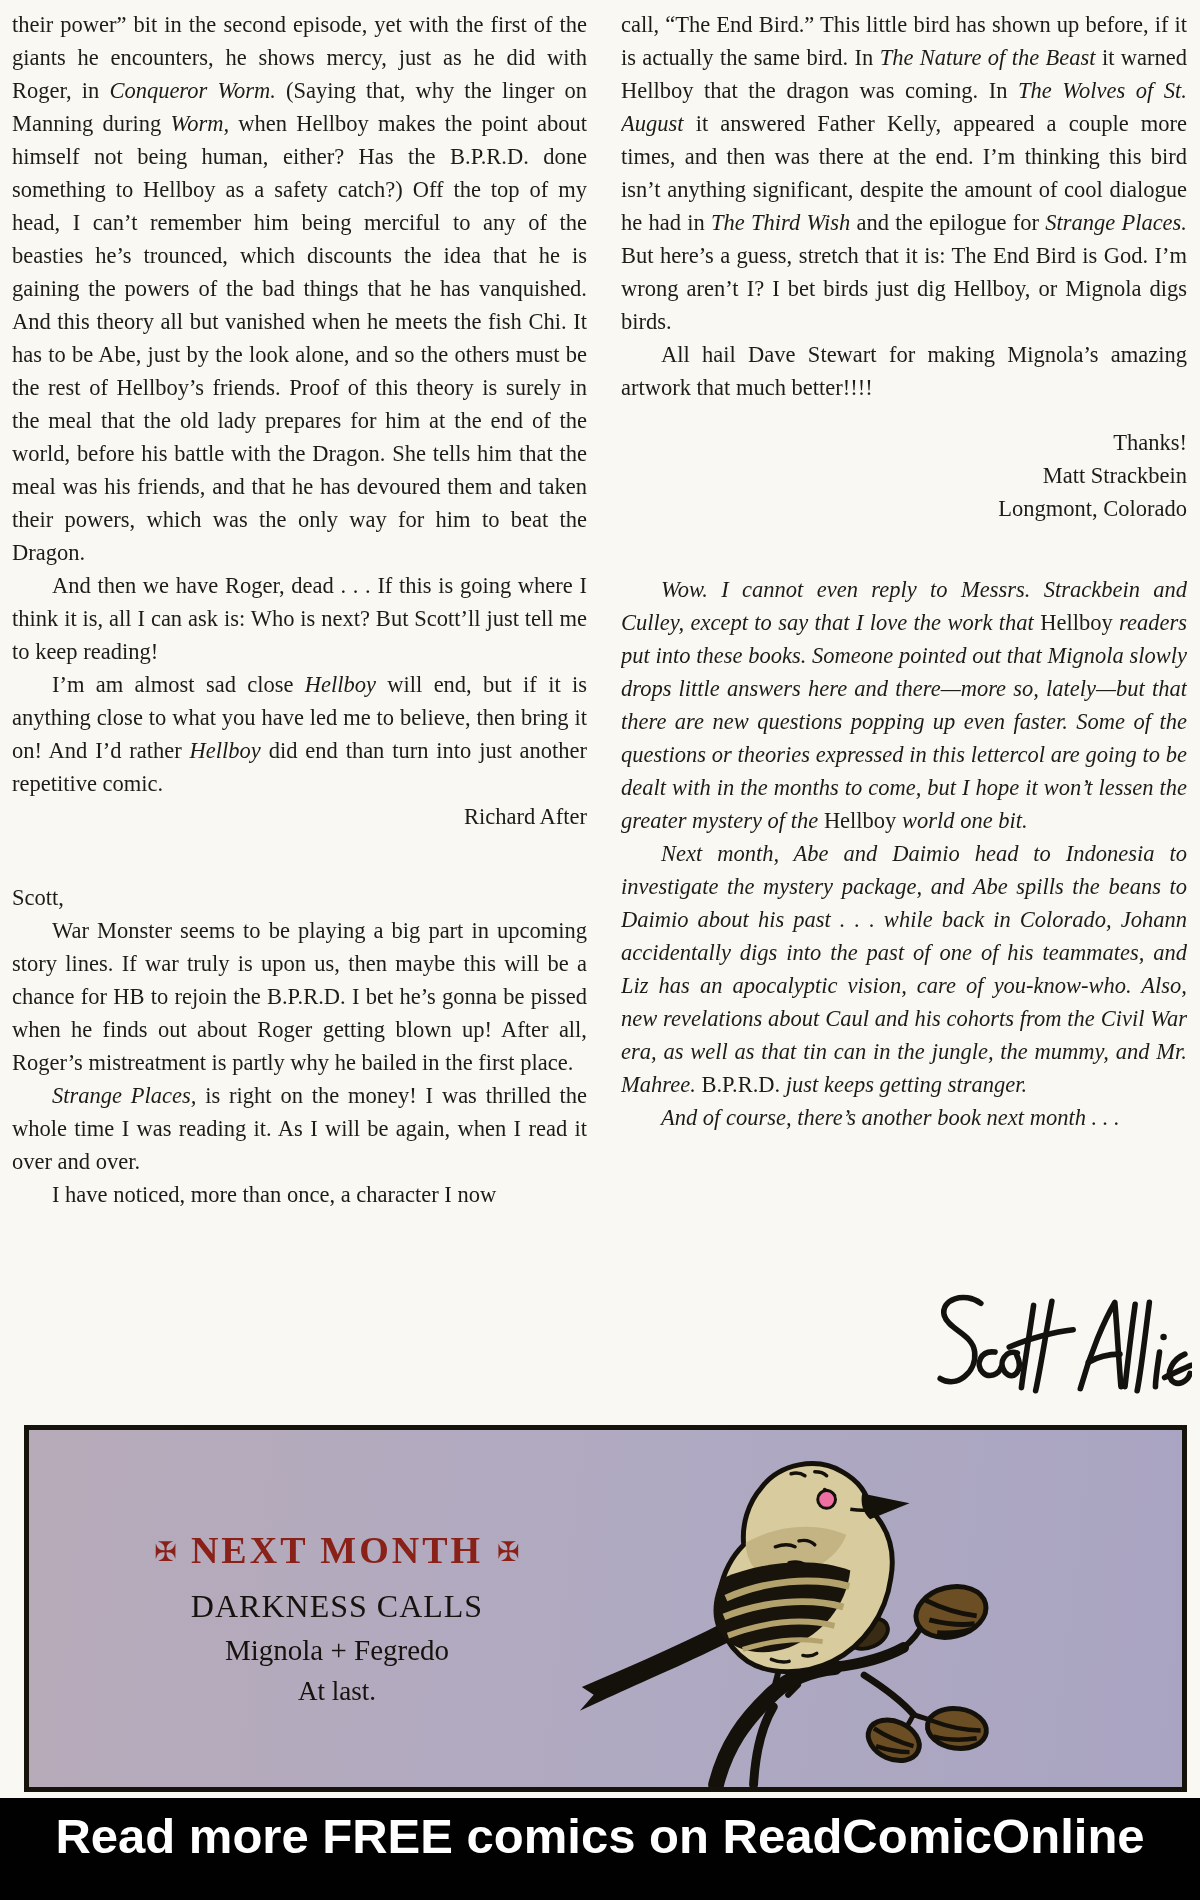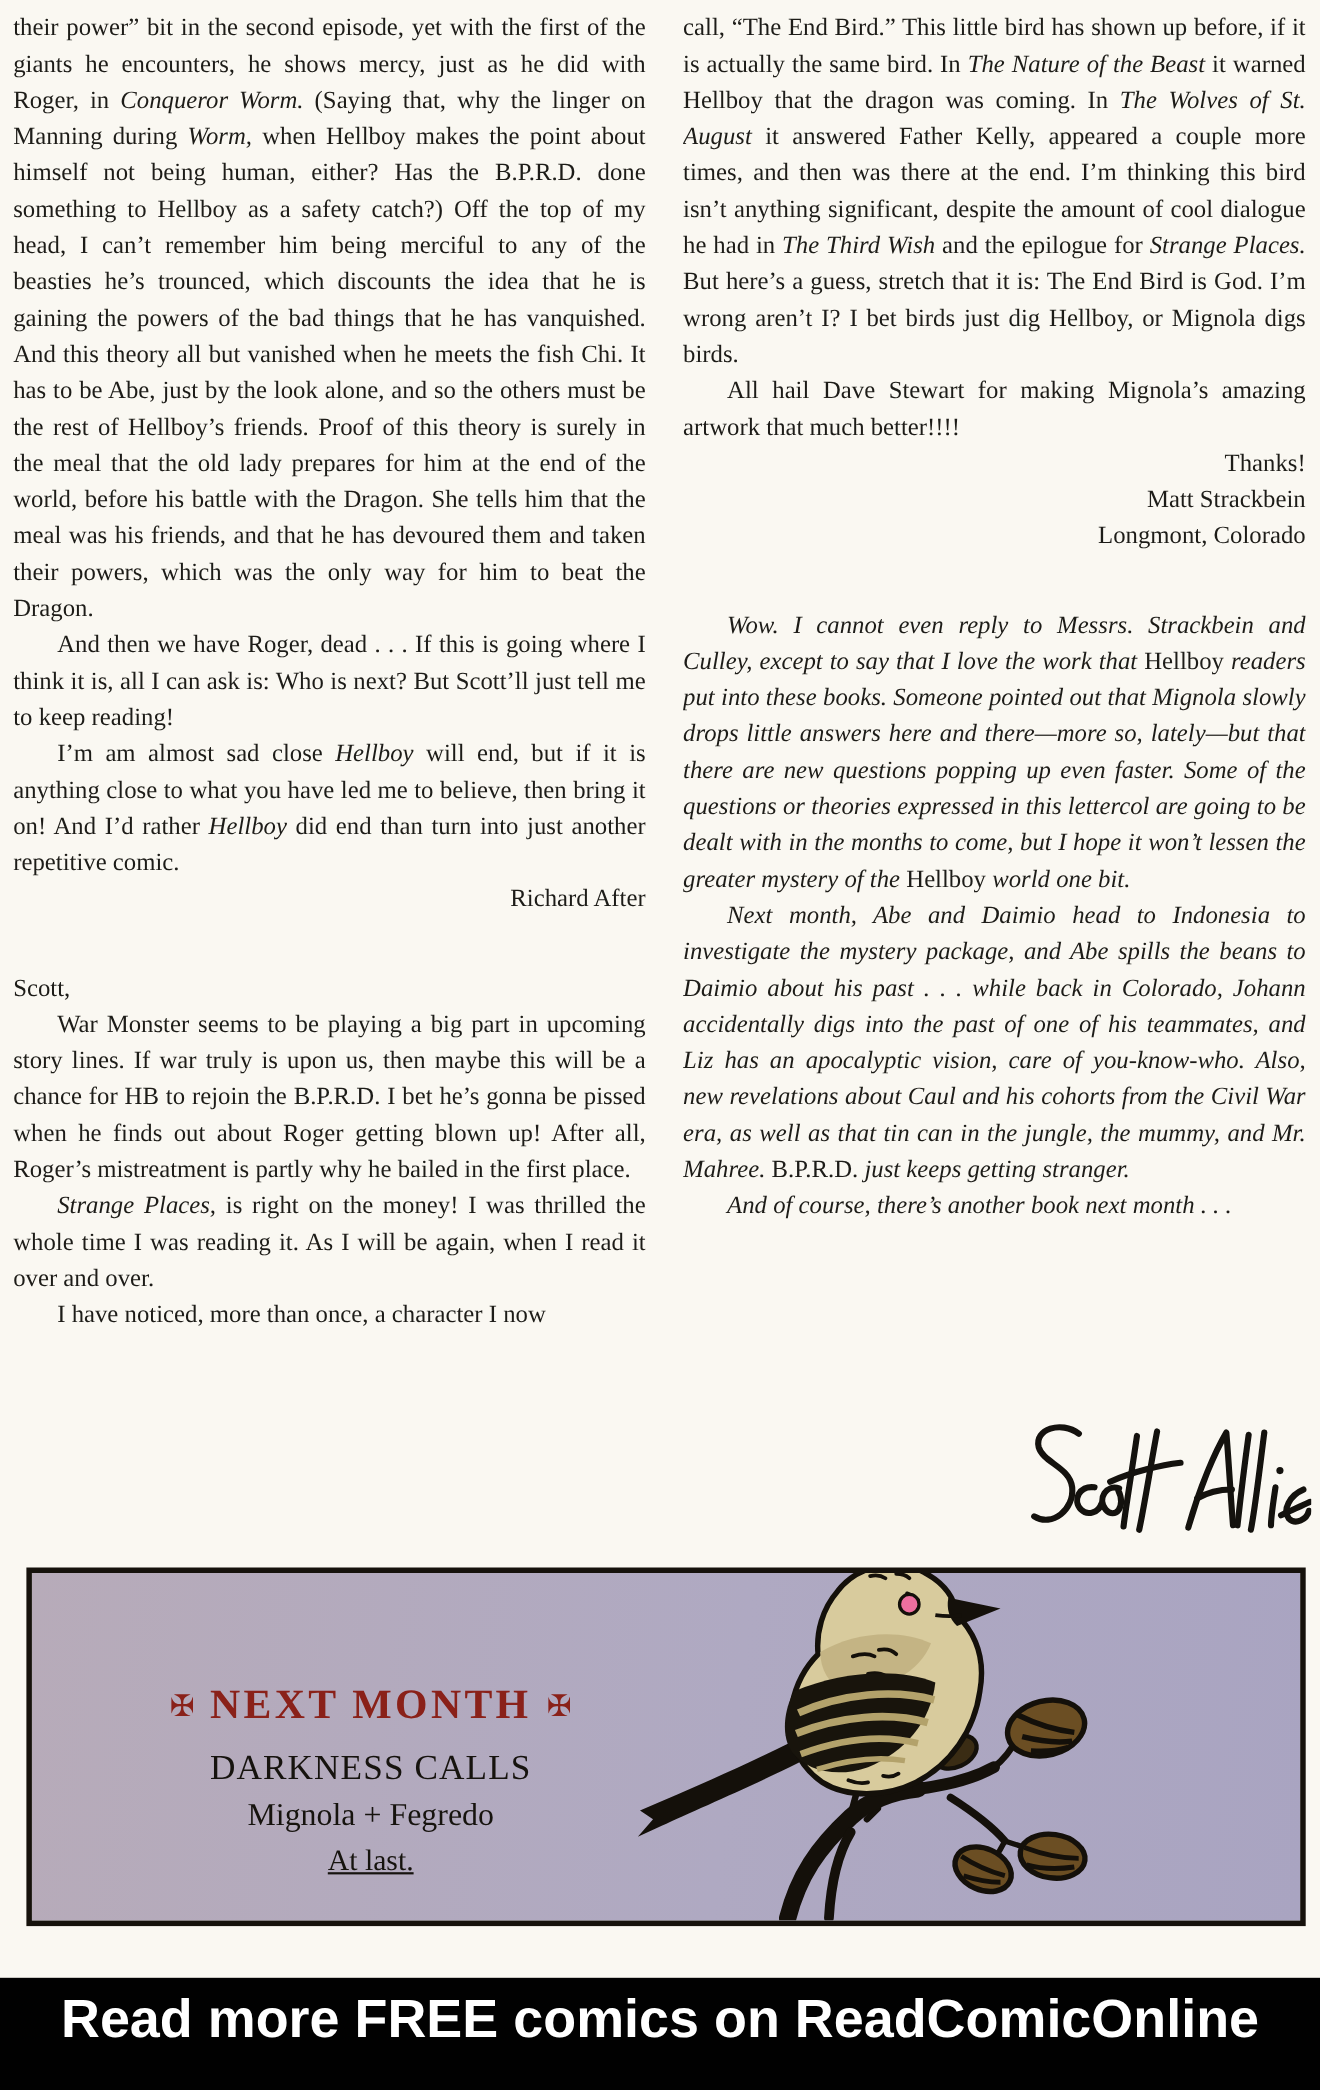--- a/index.html
+++ b/index.html
@@ -11,41 +11,41 @@
   .col {
     position:absolute; top:8px; text-align:justify;
     font-size:22.5px; line-height:33px; height:1407px; overflow:hidden;
   }
   .col-left  { left:12px;  width:575px; }
   .col-right { left:621px; width:566px; }
   .para { margin:0; padding:0; }
   .para i { font-style:italic; }
   .indent { text-indent:40px; }
   .right  { text-align:right; }
-  .gap-md { }
+  .gap-md { margin-top:22px; }
   .gap-lg { margin-top:48px; }
 
   .signature-wrap { position:absolute; left:928px; top:1288px; width:264px; height:114px; }
   .signature-wrap svg { width:100%; height:100%; }
   .sig-stroke { fill:none; stroke:#14120e; stroke-width:5.5; stroke-linecap:round; stroke-linejoin:round; }
 
   .next-month-box {
-    position:absolute; left:24px; top:1425px; width:1163px; height:326px;
+    position:absolute; left:24px; top:1425px; width:1163px; height:367px;
     box-sizing:border-box; border:5px solid #16120c;
     background:linear-gradient(97deg,#b7abb9 0%, #afa9c2 55%, #a9a4c1 100%);
     overflow:hidden;
   }
   .box-text { position:absolute; left:78px; top:98px; width:460px; text-align:center; }
   .nm-title { color:#8a2119; font-weight:bold; font-size:38px; letter-spacing:3px; white-space:nowrap; }
   .nm-cross { font-size:27px; letter-spacing:0; vertical-align:2px; font-weight:normal; }
   .nm-cross.left  { margin-right:14px; }
   .nm-cross.right { margin-left:14px; }
   .nm-line1 { margin-top:16px; font-size:32px; letter-spacing:1px; color:#16130e; }
   .nm-line2 { margin-top:9px;  font-size:29px; color:#16130e; }
-  .nm-line3 { margin-top:9px;  font-size:27px; color:#16130e;text-decoration:underline; }
+  .nm-line3 { margin-top:9px;  font-size:27px; color:#16130e; }
 
   .bird-wrap { position:absolute; right:2px; bottom:0; width:612px; height:357px; }
   .bird-wrap svg { width:100%; height:100%; display:block; }
 
   .footer {
     position:absolute; left:0; top:1798px; width:1200px; height:102px;
     background:#010101; text-align:center;
   }
   .footer-text {
     display:inline-block; margin-top:12px; color:#ffffff;

